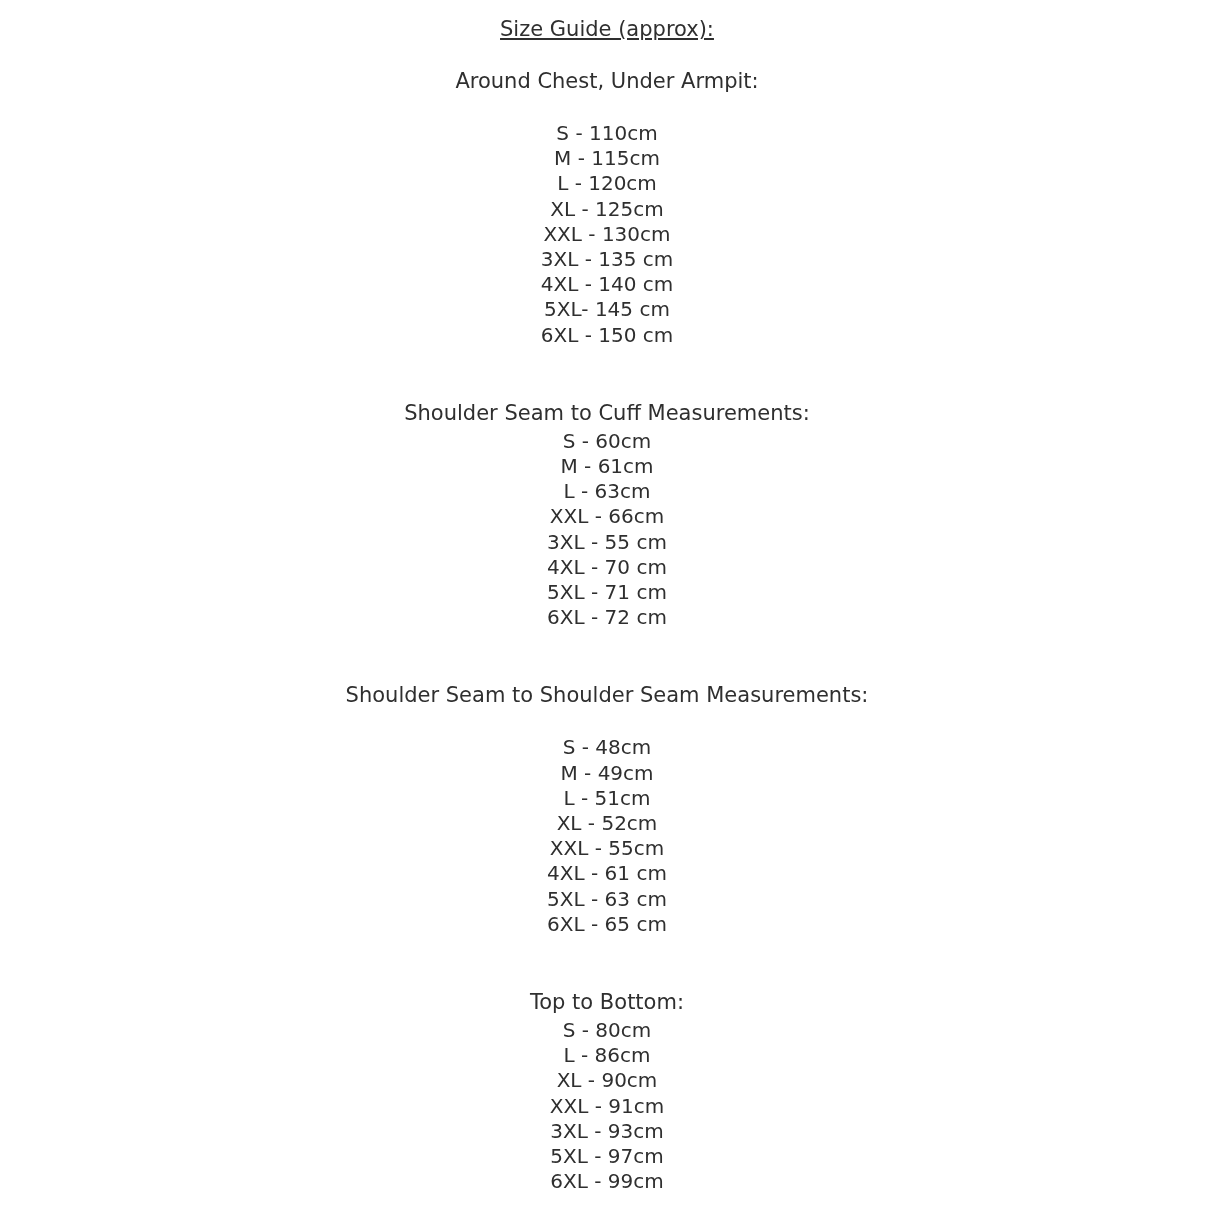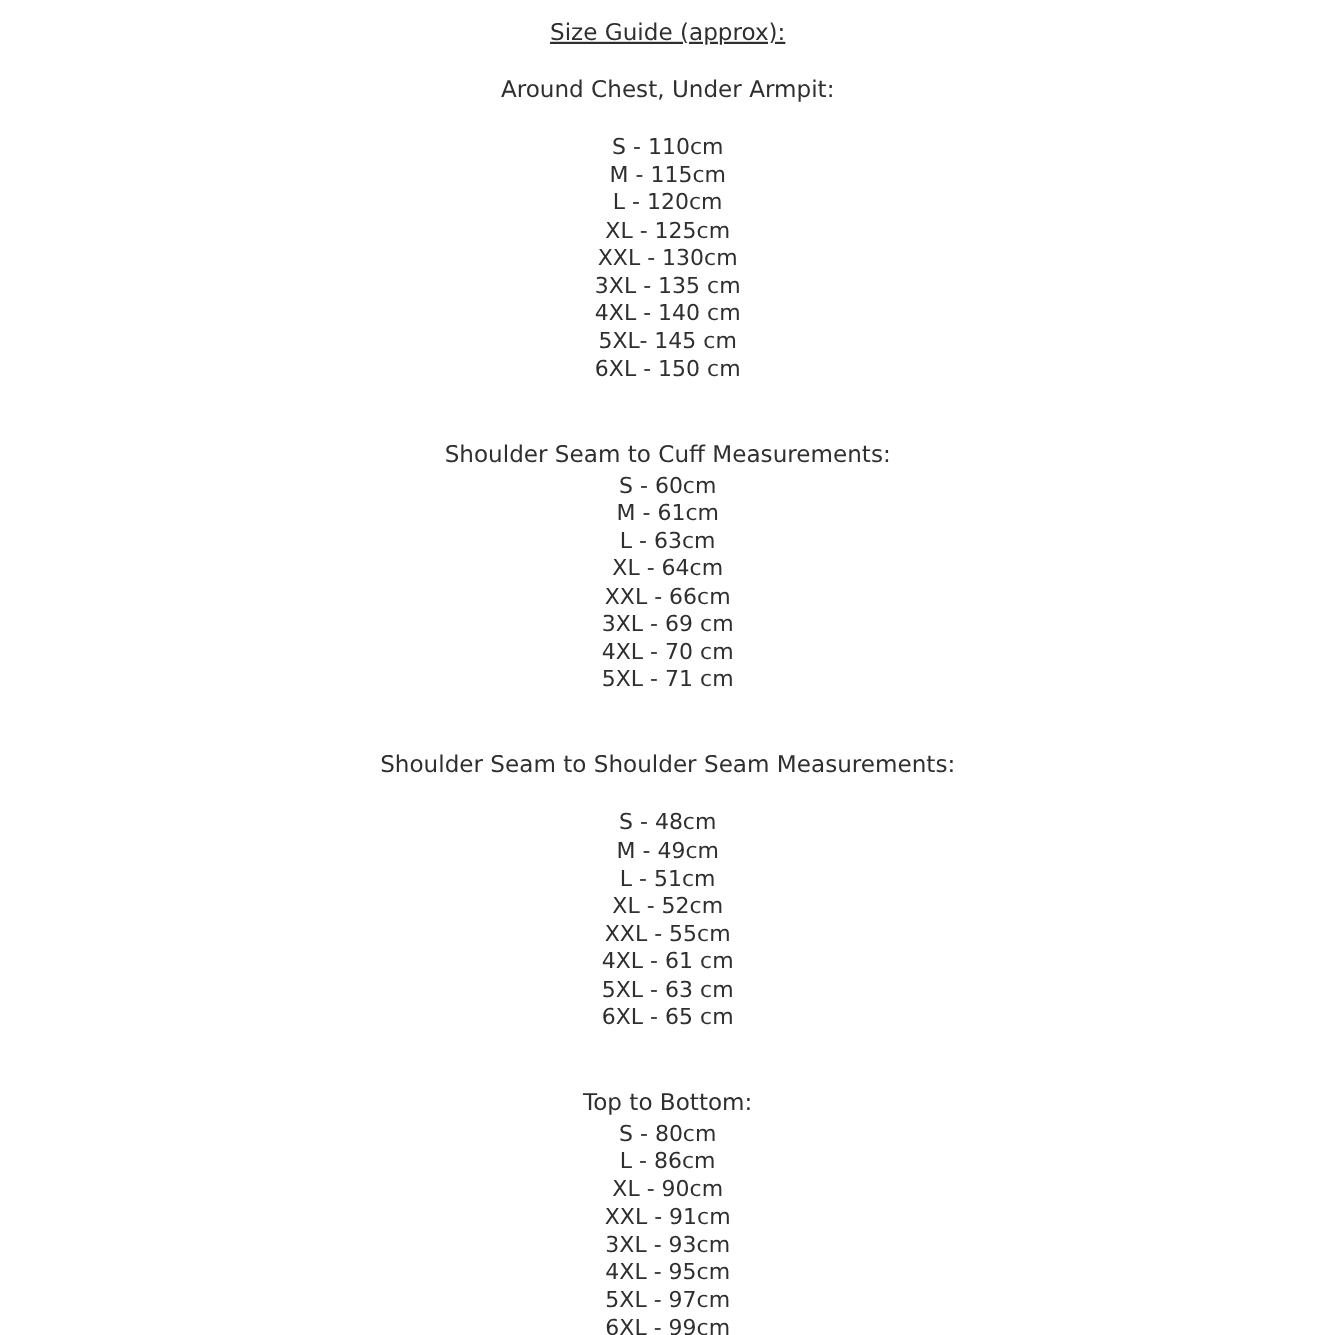--- a/index.html
+++ b/index.html
@@ -73,25 +73,25 @@
   </div>
 
   <div class="gap-lg"></div>
 
   <div class="block">
     <div class="section-heading">Shoulder Seam to Cuff Measurements:</div>
     <ul class="rows">
       <li class="row">S - 60cm</li>
       <li class="row">M - 61cm</li>
       <li class="row">L - 63cm</li>
-      <li class="row">XL - 64cm</li>
       <li class="row">XXL - 66cm</li>
-      <li class="row">3XL - 69 cm</li>
+      <li class="row">3XL - 55 cm</li>
       <li class="row">4XL - 70 cm</li>
       <li class="row">5XL - 71 cm</li>
+      <li class="row">6XL - 72 cm</li>
     </ul>
   </div>
 
   <div class="gap-lg"></div>
 
   <div class="block">
     <div class="section-heading">Shoulder Seam to Shoulder Seam Measurements:</div>
     <div class="gap-md"></div>
     <ul class="rows">
       <li class="row">S - 48cm</li>
@@ -108,19 +108,18 @@
   <div class="gap-lg"></div>
 
   <div class="block">
     <div class="section-heading">Top to Bottom:</div>
     <ul class="rows">
       <li class="row">S - 80cm</li>
       <li class="row">L - 86cm</li>
       <li class="row">XL - 90cm</li>
       <li class="row">XXL - 91cm</li>
       <li class="row">3XL - 93cm</li>
-      <li class="row">4XL - 95cm</li>
       <li class="row">5XL - 97cm</li>
       <li class="row">6XL - 99cm</li>
     </ul>
   </div>
 
 </div>
 
 </body></html>

